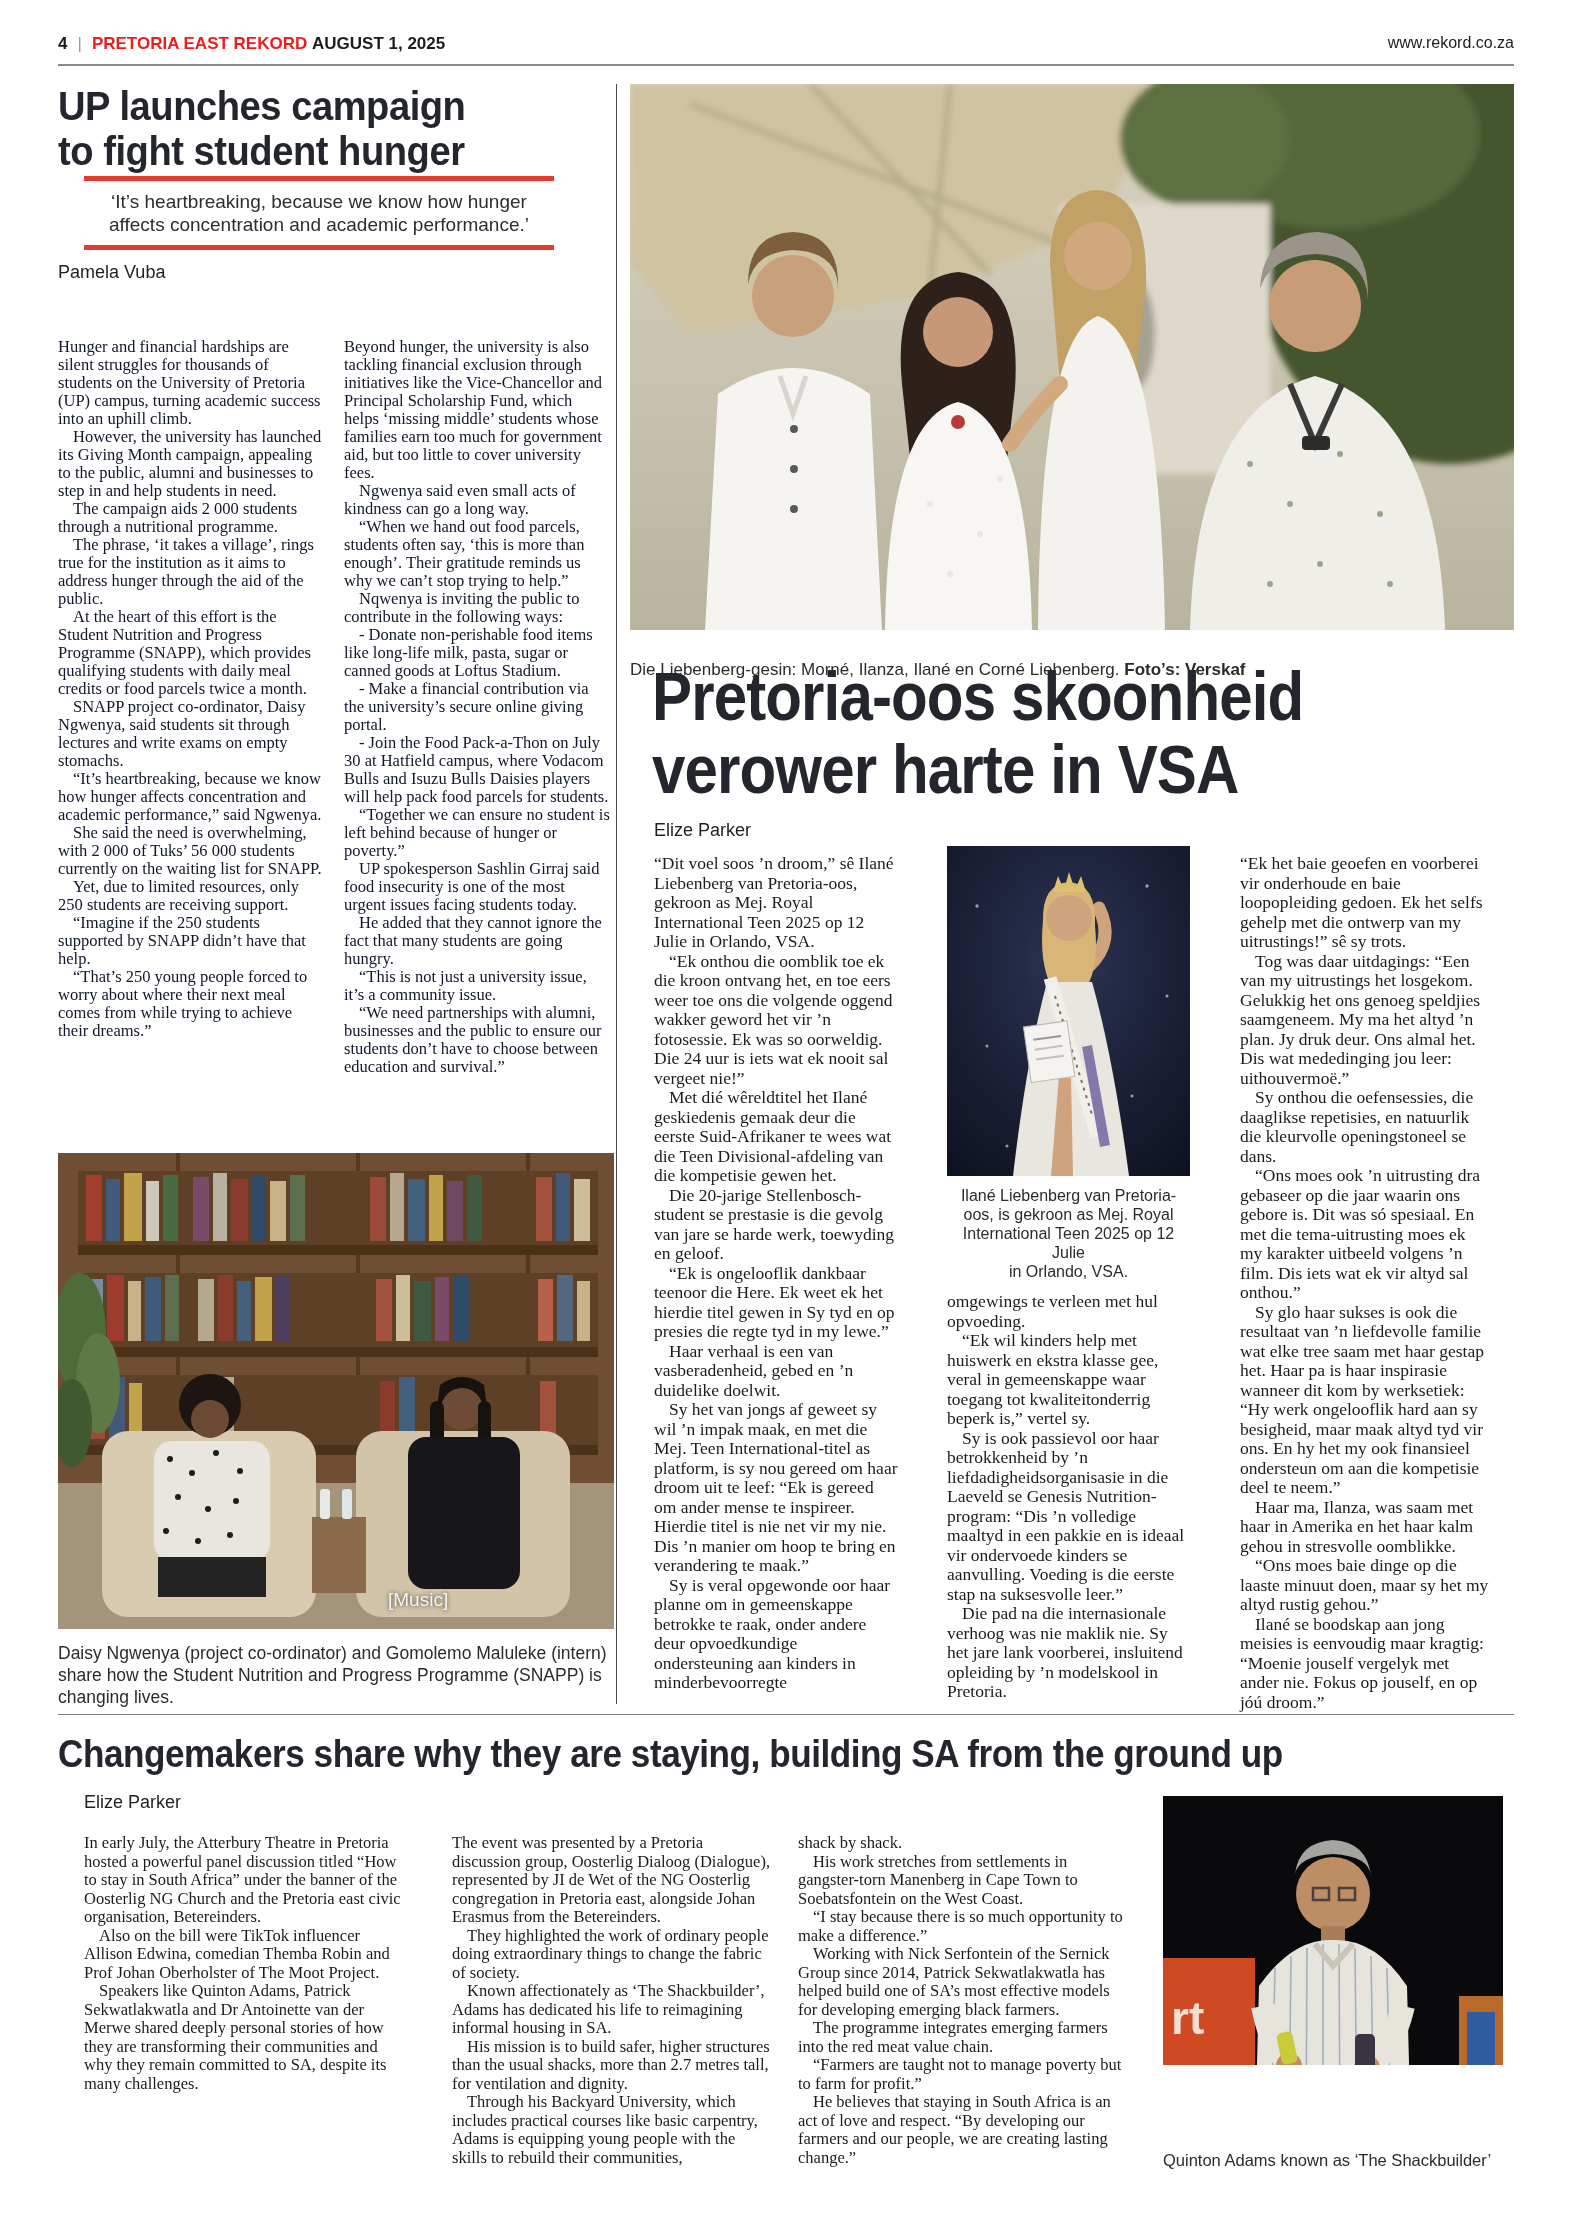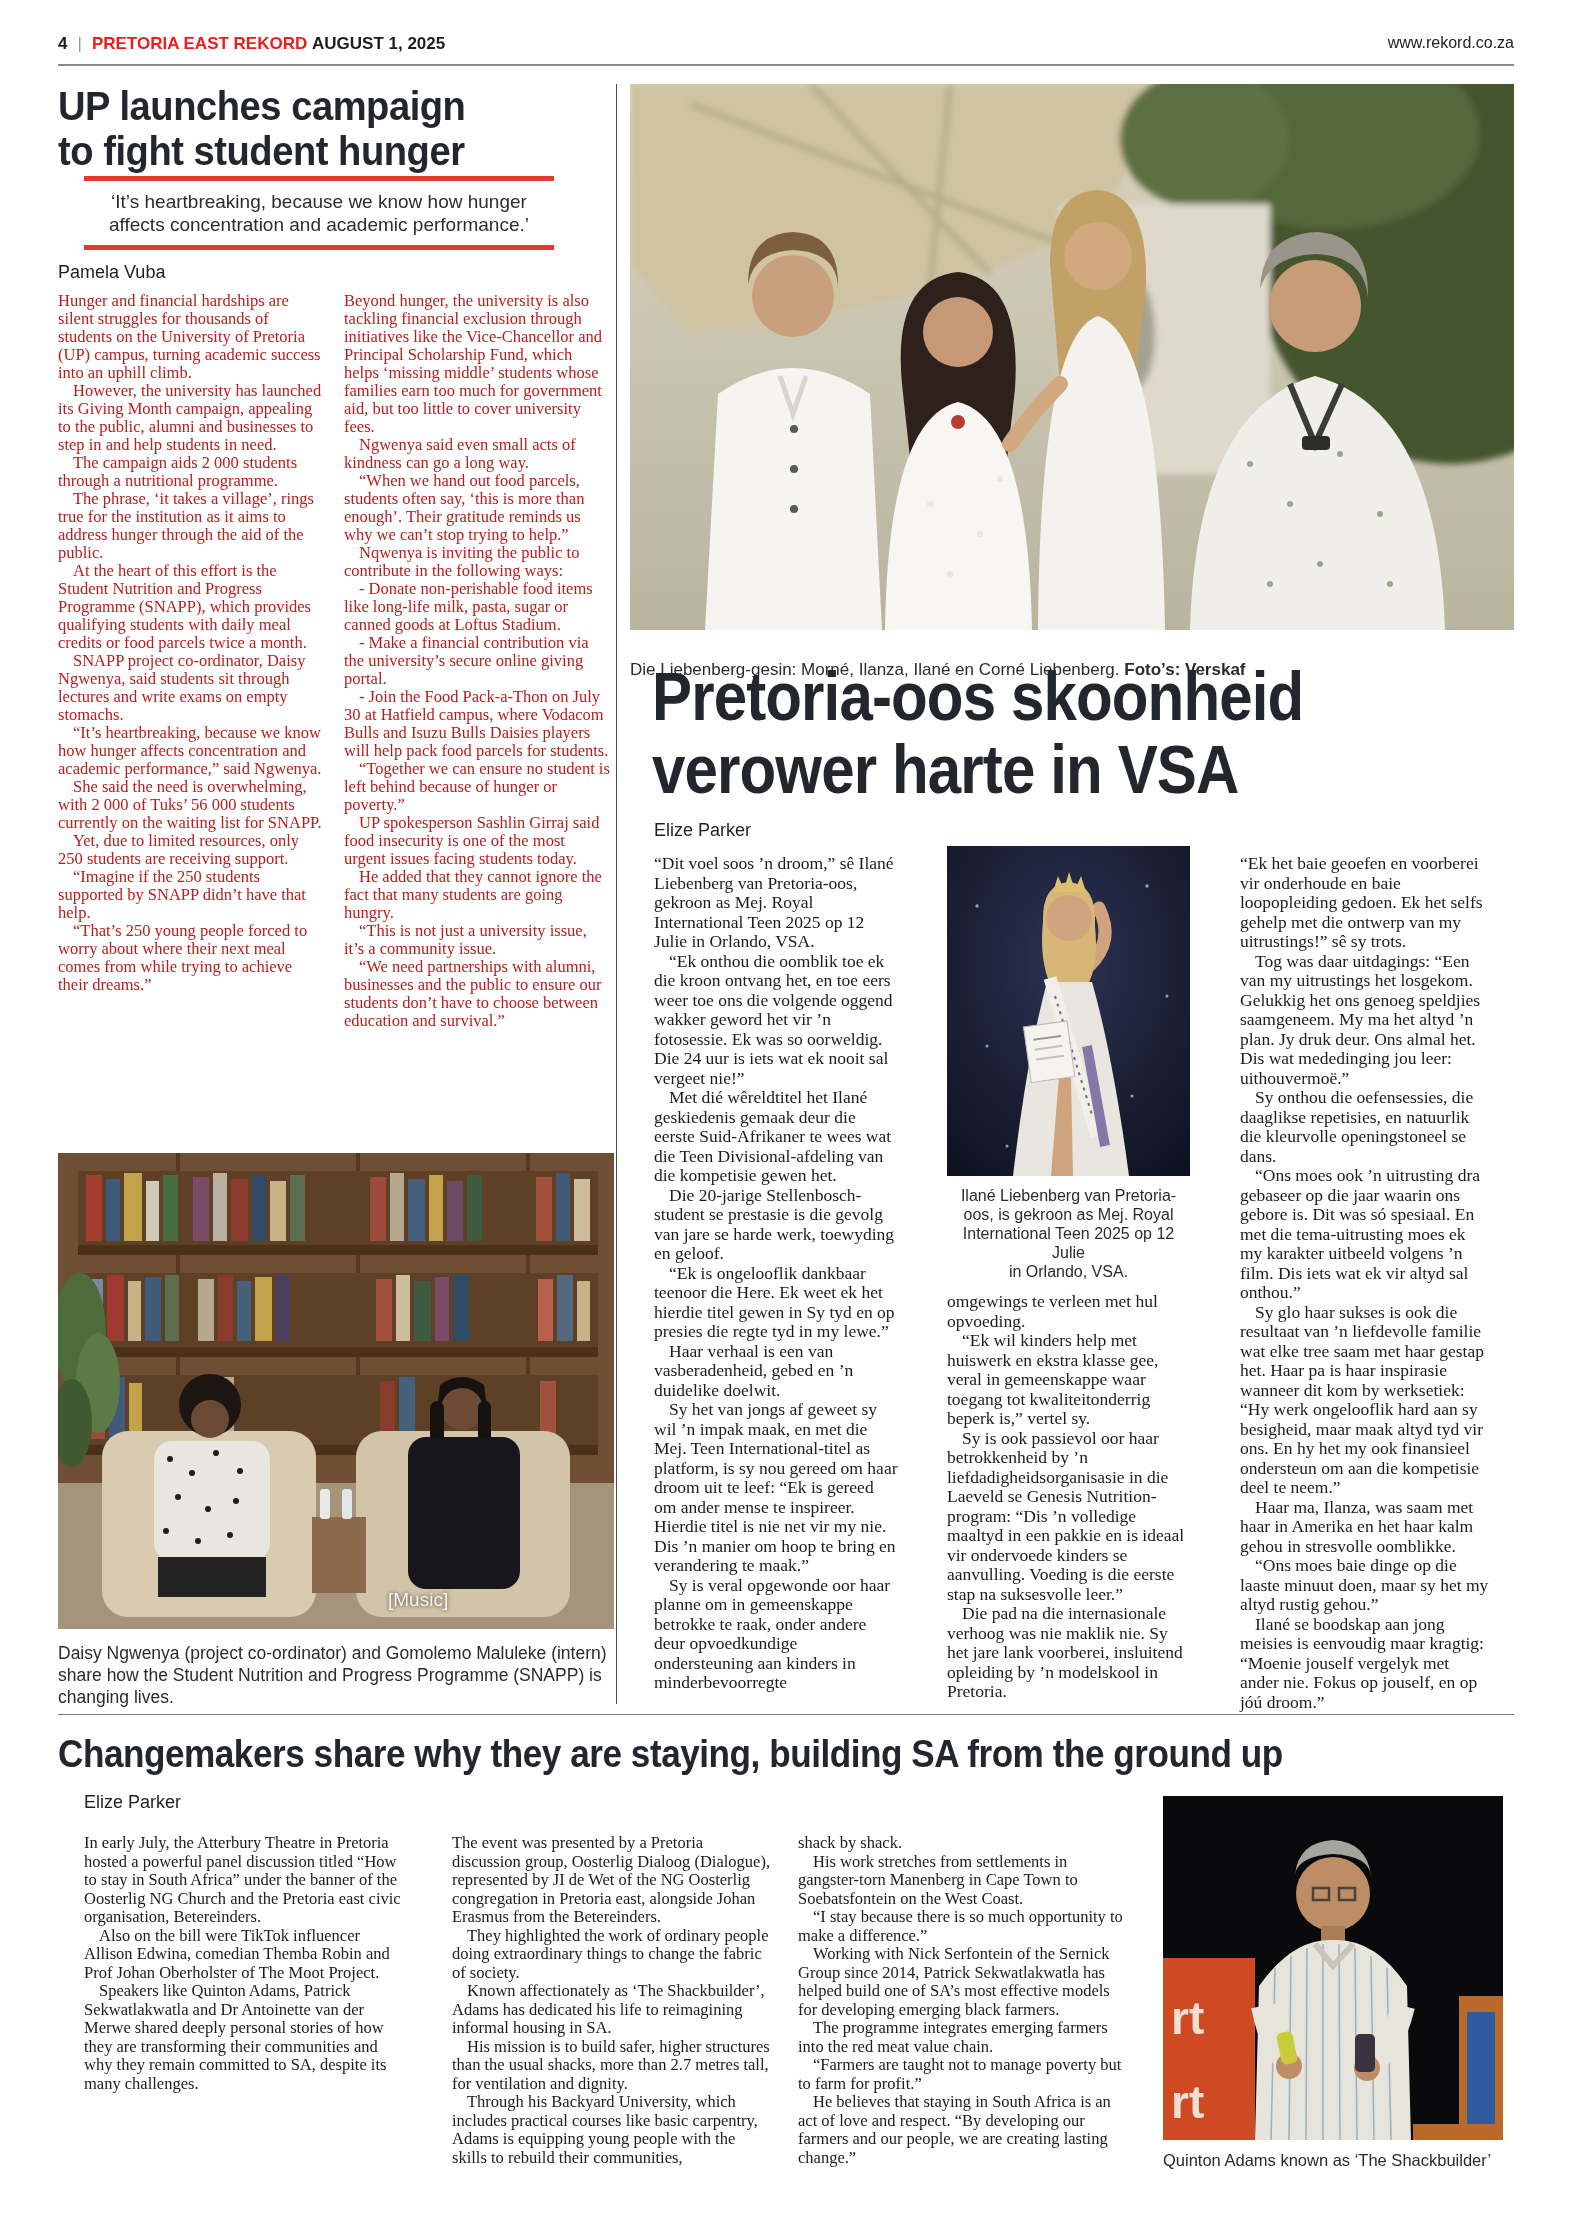--- a/index.html
+++ b/index.html
@@ -22,21 +22,21 @@
   #a3-head  { left:58px;  top:1732px; font-size:39px; line-height:44px; transform:scaleX(0.90); white-space:nowrap; }
 
   
   #standfirst { left:84px; top:176px; width:470px; border-top:5px solid #e23b30; border-bottom:5px solid #e23b30;
                 padding:9px 0; text-align:center; font-size:19px; line-height:23px; color:#2d2d2d;
                 white-space:pre-line; }
 
   .byline { font-size:18px; color:#1f1f1f; }
 
   
-  .serif-col { font-family:"Liberation Serif", serif; color:#b91c1c; font-size:16.5px; line-height:18px; }
+  .serif-col { font-family:"Liberation Serif", serif; color:#0f172a; font-size:16.5px; line-height:18px;margin-top:46px; }
   .afr-col   { font-family:"Liberation Serif", serif; color:#1b1b1b; font-size:17.5px; line-height:19.5px; }
   .a3-col    { font-family:"Liberation Serif", serif; color:#1b1b1b; font-size:16.5px; line-height:18.5px; }
   .para { margin:0; text-indent:15px; }
   .para.first { text-indent:0; }
 
   
   .cap { font-size:17px; line-height:21px; color:#2b2b2b; white-space:pre-line; }
   #cap-ilane { font-size:16px; line-height:19px;text-align:center; }
   #cap-daisy { font-size:17.5px; line-height:22px; }
 
@@ -376,21 +376,21 @@
   <div class="abs a3-col" style="left:798px; top:1834px; width:330px;">
       <p class="para first">shack by shack.</p>
       <p class="para">His work stretches from settlements in gangster-torn Manenberg in Cape Town to Soebatsfontein on the West Coast.</p>
       <p class="para">“I stay because there is so much opportunity to make a difference.”</p>
       <p class="para">Working with Nick Serfontein of the Sernick Group since 2014, Patrick Sekwatlakwatla has helped build one of SA’s most effective models for developing emerging black farmers.</p>
       <p class="para">The programme integrates emerging farmers into the red meat value chain.</p>
       <p class="para">“Farmers are taught not to manage poverty but to farm for profit.”</p>
       <p class="para">He believes that staying in South Africa is an act of love and respect. “By developing our farmers and our people, we are creating lasting change.”</p>
     </div>
 
-  <div class="abs photo" style="left:1163px; top:1796px; width:340px; height:344px;">
+  <div class="abs photo" style="left:1163px; top:1796px; width:340px; height:269px;">
     <svg width="340" height="344" viewBox="0 0 340 344">
       <rect width="340" height="344" fill="#0a0a0c"></rect>
 
       <rect x="0" y="162" width="92" height="182" fill="#cf4a22"></rect>
       <text x="8" y="238" font-family="Liberation Sans, sans-serif" font-size="46" font-weight="700" fill="#f2ded2">rt</text>
       <text x="8" y="322" font-family="Liberation Sans, sans-serif" font-size="46" font-weight="700" fill="#f2ded2">rt</text>
 
       <rect x="296" y="200" width="44" height="144" fill="#b96a2a"></rect>
       <rect x="304" y="216" width="28" height="112" fill="#2e5c9e"></rect>
       <rect x="250" y="328" width="90" height="16" fill="#b96a2a"></rect>

